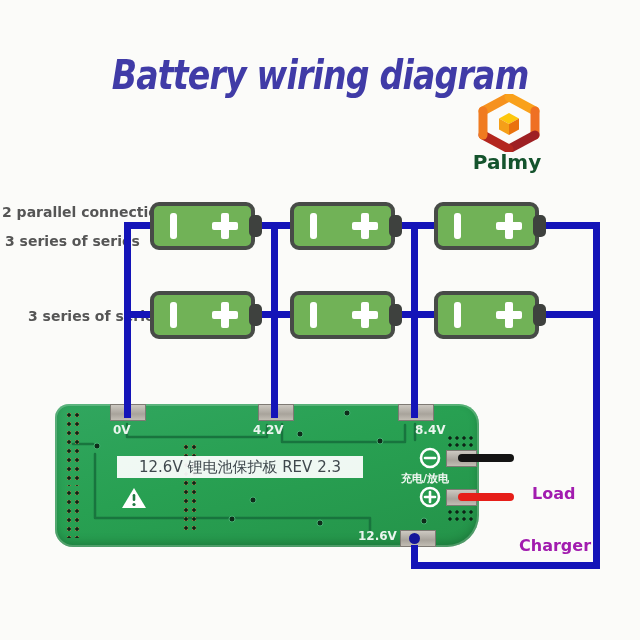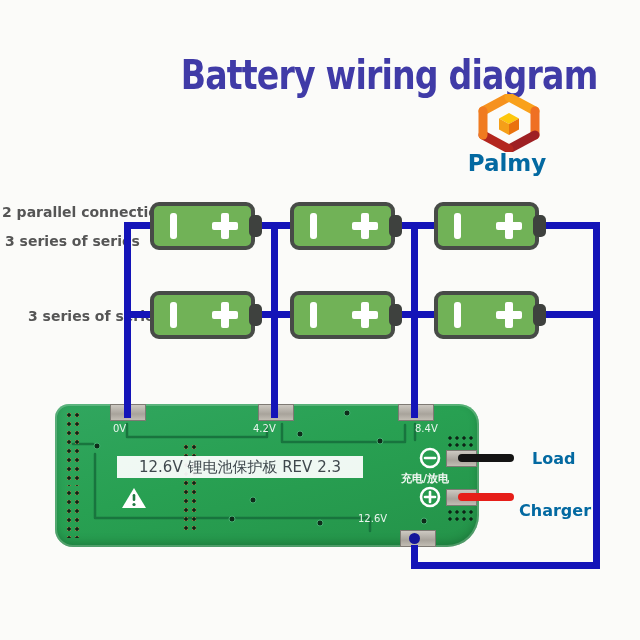--- a/index.html
+++ b/index.html
@@ -2,34 +2,34 @@
 <html><head>
 <meta charset="utf-8">
 <style>
   html,body{margin:0;padding:0;background:#e9e9e9;}
   .stage{
     position:relative;width:640px;height:640px;margin:0 auto;
     background:#fbfbf9;overflow:hidden;
     font-family:"DejaVu Sans","Liberation Sans",sans-serif;
   }
   
-  .title{position:absolute;left:0;right:0;top:52px;text-align:right;}
+  .title{position:absolute;left:0;right:0;top:52px;text-align:center;font-style:italic;}
   .title span{
     display:inline-block;transform:scaleX(.83);transform-origin:center;
     font-size:40px;font-weight:800;letter-spacing:-1px;color:#403BA7;white-space:nowrap;
   }
   
   .logo{position:absolute;left:478px;top:94px;}
   .brand1{position:absolute;left:407px;top:150px;width:200px;text-align:center;
-          font-size:23px;font-weight:bold;color:#0369a1;}
+          font-size:20px;font-weight:bold;color:#14532d;}
   .brand2{position:absolute;left:407px;top:171px;width:200px;text-align:center;
           font-size:19px;font-weight:bold;color:#F2801A;}
   
   .note{position:absolute;font-size:14px;font-weight:600;color:#555;white-space:nowrap;}
-  .note-load,.note-charger{font-size:16px;color:#0369a1;}
+  .note-load,.note-charger{font-size:16px;color:#a21caf;margin-top:35px;}
   
   .wire{position:absolute;background:#1414B8;}
   
   .battery{
     position:absolute;width:105px;height:48px;box-sizing:border-box;
     background:#71B257;border:4px solid #474B47;border-radius:9px;
   }
   .battery .nub{position:absolute;right:-11px;top:50%;transform:translateY(-50%);
     width:13px;height:22px;background:#3E413E;border-radius:5px;}
   .minus-icon{position:absolute;left:16px;top:50%;transform:translateY(-50%);
@@ -46,21 +46,21 @@
   .pcb{
     position:absolute;left:55px;top:404px;width:424px;height:143px;
     background:linear-gradient(165deg,#31A65F 0%,#28A052 45%,#249349 100%);
     border-radius:14px 20px 32px 18px;
     box-shadow:inset 0 0 0 2px rgba(255,255,255,.22), inset 0 -4px 10px rgba(0,40,15,.28);
   }
   .pcb svg.traces{position:absolute;left:0;top:0;}
   .padmetal{position:absolute;height:17px;border:1px solid #7E7A74;box-sizing:border-box;
     background:linear-gradient(180deg,#CDC9C2,#A8A39B 60%,#C2BDB4);}
   .pad-top{width:36px;top:0;}
-  .pad-label{position:absolute;font-size:10px;font-weight:normal;color:#EAF5EE;white-space:nowrap;}
+  .pad-label{position:absolute;font-size:12px;font-weight:bold;color:#EAF5EE;white-space:nowrap;}
   .banner{position:absolute;left:62px;top:52px;width:246px;height:22px;
     background:rgba(255,255,255,.93);display:flex;align-items:center;justify-content:center;}
   .banner span{font-size:15px;font-weight:500;color:#3F484D;white-space:nowrap;}
   .warn-text{position:absolute;left:96px;top:85px;font-size:16px;font-weight:bold;color:#fff;white-space:nowrap;}
   .cjk-small{position:absolute;font-size:11px;font-weight:bold;color:#F2F8F3;white-space:nowrap;}
   .dots{position:absolute;
     background-image:radial-gradient(circle at 3px 3px,#0D2416 1.4px,#8F7F46 2.1px,rgba(0,0,0,0) 2.5px);
     background-size:8px 9px;}
   .cluster{position:absolute;width:27px;height:13px;
     background-image:radial-gradient(circle at 3px 3px,#0D2416 1.4px,rgba(0,0,0,0) 1.9px);
@@ -152,21 +152,21 @@
       <circle cx="11" cy="11" r="9" fill="none" stroke="#fff" stroke-width="2.6"></circle>
       <line x1="6" y1="11" x2="16" y2="11" stroke="#fff" stroke-width="2.6" stroke-linecap="round"></line>
       <line x1="11" y1="6" x2="11" y2="16" stroke="#fff" stroke-width="2.6" stroke-linecap="round"></line>
     </svg>
 
     <div class="padmetal" style="left:391px;top:46px;width:31px"></div>
     <div class="hookwire wire-black" style="left:403px;top:50px;width:56px"></div>
     <div class="padmetal" style="left:391px;top:85px;width:31px"></div>
     <div class="hookwire wire-red" style="left:403px;top:89px;width:56px"></div>
 
-    <div class="pad-label" style="left:303px;top:109px">12.6V</div>
+    <div class="pad-label" style="left:303px;top:125px">12.6V</div>
     <div class="padmetal" style="left:345px;top:126px;width:36px"></div>
   </div>
 
   <div class="wire" style="left:124px;top:222px;width:476px;height:7px"></div>
   <div class="wire" style="left:124px;top:311px;width:476px;height:7px"></div>
   <div class="wire" style="left:124px;top:222px;width:7px;height:196px"></div>
   <div class="wire" style="left:271px;top:222px;width:7px;height:196px"></div>
   <div class="wire" style="left:411px;top:222px;width:7px;height:196px"></div>
   <div class="wire" style="left:593px;top:222px;width:7px;height:347px"></div>
   <div class="wire" style="left:411px;top:562px;width:189px;height:7px"></div>

